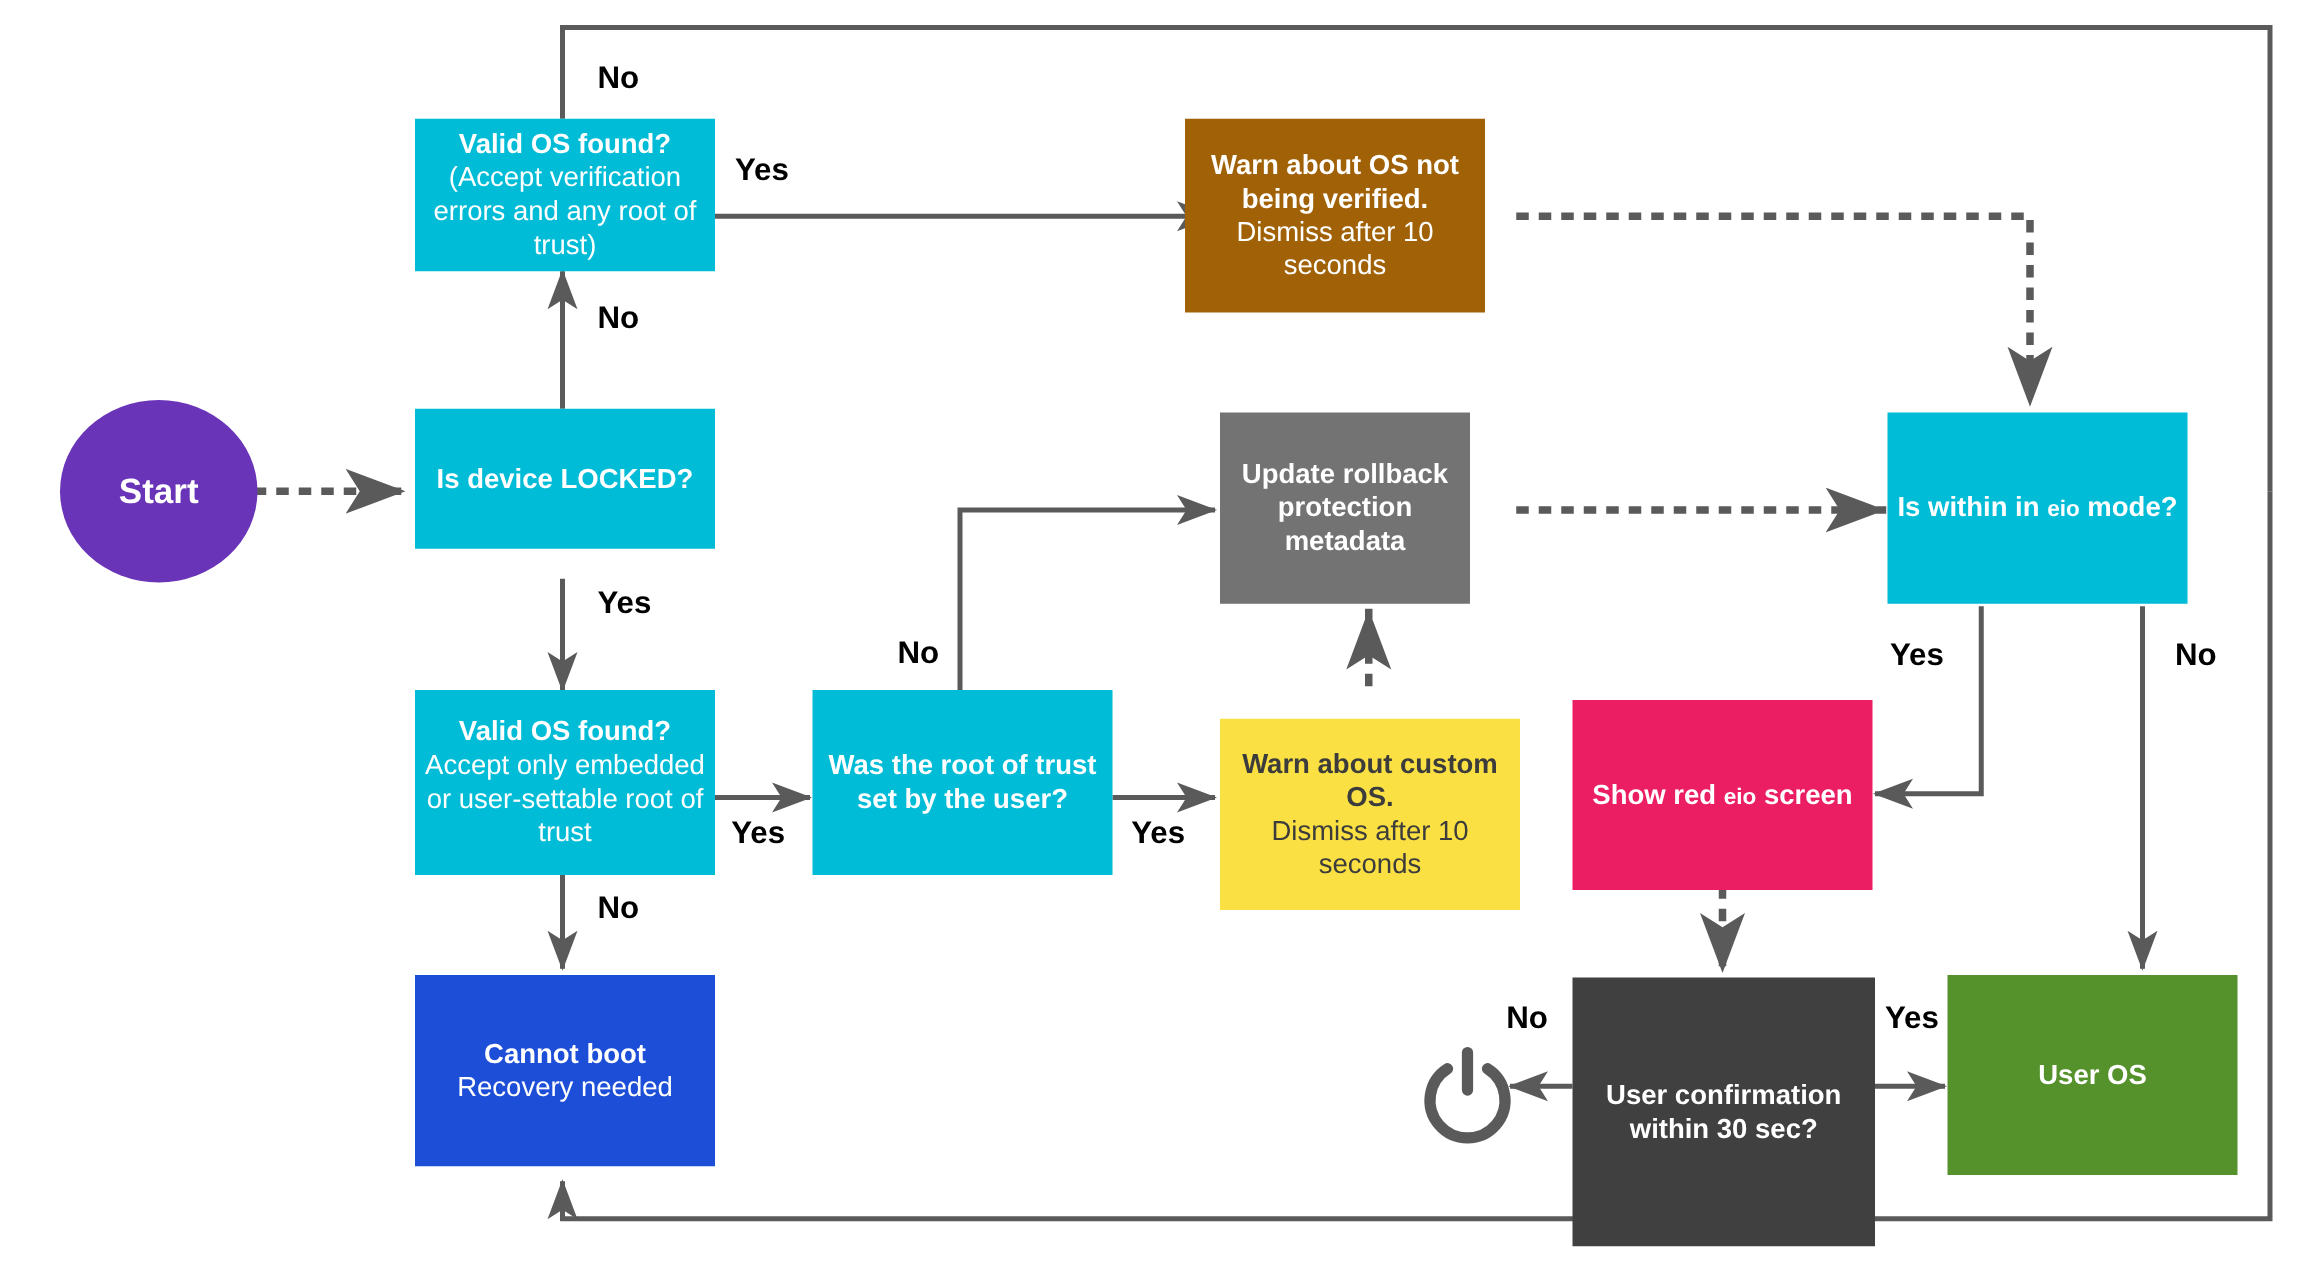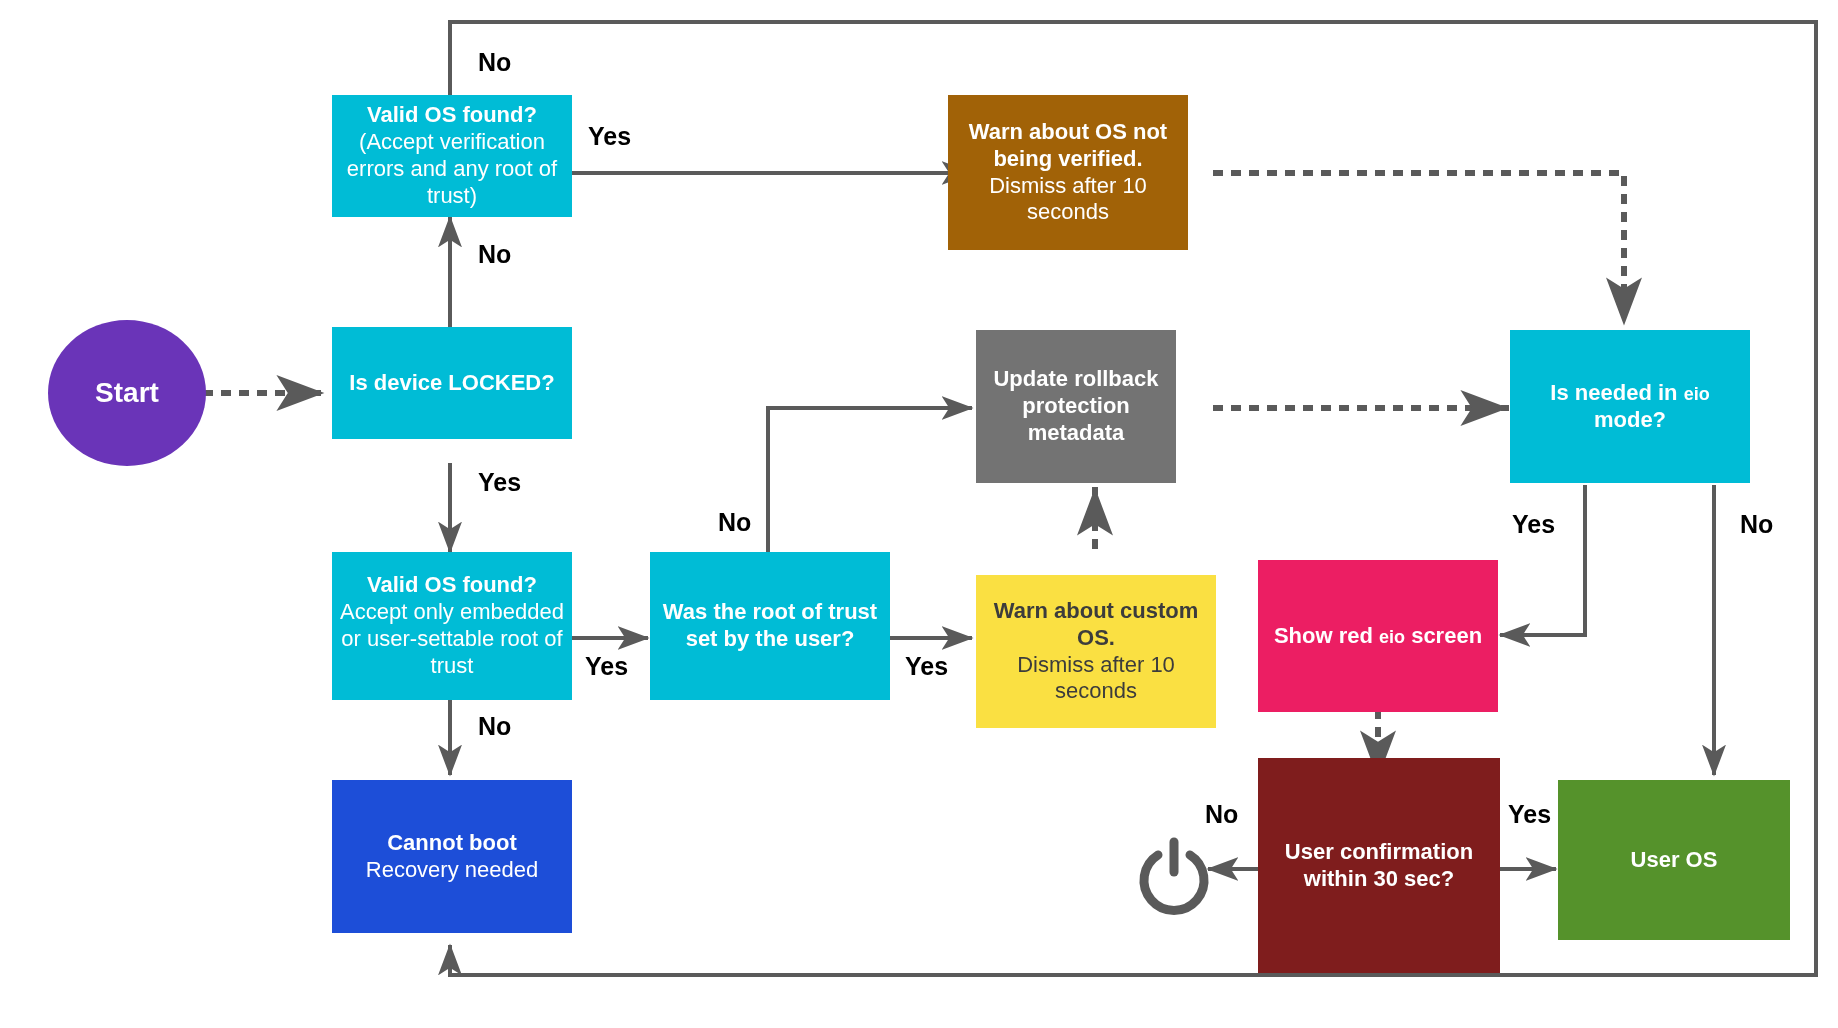--- a/index.html
+++ b/index.html
@@ -160,31 +160,31 @@
     <div class="node-title">Warn about custom OS.</div>
     <div class="node-sub">Dismiss after 10 seconds</div>
   </div>
 
   <div class="node-box" style="left:976px; top:330px; width:200px; height:153px; background:#737373; color:#FFFFFF;">
     <div class="node-title">Update rollback protection metadata</div>
   </div>
 
   <div class="node-box" style="left:1510px; top:330px; width:240px; height:153px; background:#00BCD6; color:#FFFFFF;">
     <div class="node-title">
-      <span>Is needed in </span><span class="mono">eio</span><span> mode?</span>
+      <span>Is within in </span><span class="mono">eio</span><span> mode?</span>
     </div>
   </div>
 
   <div class="node-box" style="left:1258px; top:560px; width:240px; height:152px; background:#EC1E63; color:#FFFFFF;">
     <div class="node-title">
       <span>Show red </span><span class="mono">eio</span><span> screen</span>
     </div>
   </div>
 
-  <div class="node-box" style="left:1258px; top:758px; width:242px; height:215px; background:#7f1d1d; color:#FFFFFF;">
+  <div class="node-box" style="left:1258px; top:782px; width:242px; height:215px; background:#404040; color:#FFFFFF;">
     <div class="node-title">User confirmation within 30 sec?</div>
   </div>
 
   <div class="node-box" style="left:1558px; top:780px; width:232px; height:160px; background:#55922B; color:#FFFFFF;">
     <div class="node-title">User OS</div>
   </div>
 
   <div class="edge-label" style="left:478px; top:48px;">No</div>
 
   <div class="edge-label" style="left:478px; top:240px;">No</div>

